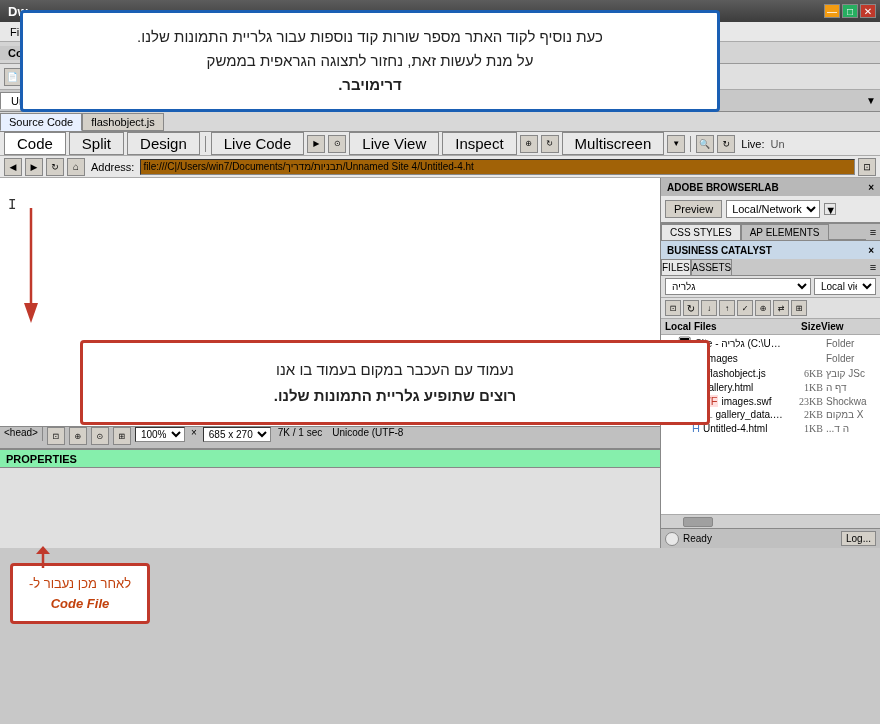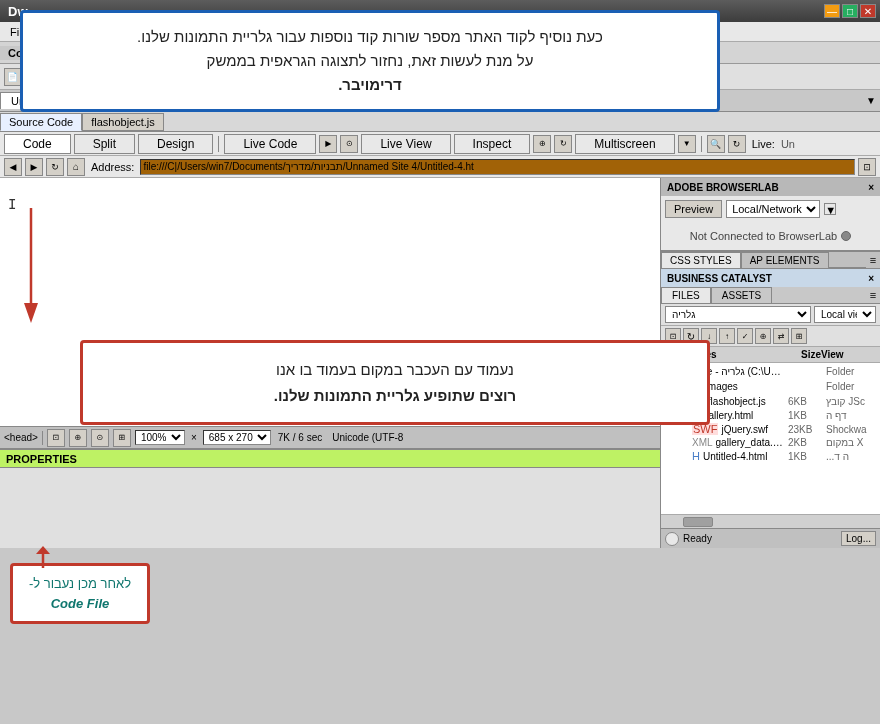--- a/index.html
+++ b/index.html
@@ -27,72 +27,72 @@
     .code-toolbar { background: #e8e8e8; height: 24px; display: flex; align-items: center; padding: 0 4px; border-bottom: 1px solid #aaa; gap: 3px; }
     .address-bar-row { background: #e8e8e8; height: 22px; display: flex; align-items: center; padding: 0 4px; border-bottom: 1px solid #aaa; gap: 3px; }
     .address-input { flex: 1; height: 16px; border: 1px inset #888; font-size: 10px; padding: 0 2px; background: #a16207; }
     .left-panel { flex: 1; display: flex; flex-direction: column; background: #f0f0f0; position: relative; }
     .right-panel { width: 220px; background: #e8e8e8; border-left: 1px solid #888; display: flex; flex-direction: column; }
 
     
     .code-area { flex: 1; background: #fff; position: relative; overflow: hidden; }
 
     
-    .status-bar { background: #c0c0c0; height: 20px; display: flex; align-items: center; padding: 0 4px; font-size: 10px; border-top: 1px solid #888; gap: 4px; }
+    .status-bar { background: #c0c0c0; height: 20px; display: flex; align-items: flex-start; padding: 0 4px; font-size: 10px; border-top: 1px solid #888; gap: 4px; }
     .status-sep { width: 1px; height: 14px; background: #888; }
 
     
     .properties-panel { background: #e0e0e0; height: 100px; border-top: 2px solid #888; display: flex; flex-direction: column; }
-    .properties-header { background: #bef264; height: 18px; display: flex; align-items: center; padding: 0 6px; font-size: 11px; font-weight: bold; border-bottom: 1px solid #888; }
+    .properties-header { background: #86efac; height: 18px; display: flex; align-items: center; padding: 0 6px; font-size: 11px; font-weight: bold; border-bottom: 1px solid #888; }
     .right-section-header { background: #b8b8b8; height: 18px; display: flex; align-items: center; padding: 0 6px; font-size: 10px; font-weight: bold; justify-content: space-between; }
 
     .preview-row { display: flex; align-items: center; gap: 4px; padding: 4px; }
     .preview-btn { background: #d4d0c8; border: 1px solid #888; padding: 2px 8px; font-size: 11px; cursor: pointer; }
     .preview-select { background: white; border: 1px solid #888; font-size: 11px; padding: 1px; }
 
     .not-connected { text-align: center; padding: 8px 4px; font-size: 11px; color: #444; display: flex; align-items: center; justify-content: center; gap: 4px; }
     .status-circle { width: 10px; height: 10px; border-radius: 50%; background: #888; border: 1px solid #666; }
     .css-tab { padding: 2px 8px; font-size: 10px; cursor: pointer; border: 1px solid #888; border-bottom: none; }
     .css-tab.active { background: #e8e8e8; }
-    .files-tab { padding: 2px 10px; font-size: 10px; cursor: pointer; background: #c8c8c8; border: 1px solid #888; border-bottom: none; }
+    .files-tab { padding: 2px 0; font-size: 10px; cursor: pointer; background: #c8c8c8; border: 1px solid #888; border-bottom: none; }
     .files-tab.active { background: #e8e8e8; }
 
     .files-controls { display: flex; align-items: center; padding: 2px 4px; gap: 3px; background: #e0e0e0; border-bottom: 1px solid #aaa; }
     .files-select { background: white; border: 1px solid #888; font-size: 10px; padding: 1px 2px; flex: 1; }
     .files-select-sm { background: white; border: 1px solid #888; font-size: 10px; padding: 1px 2px; width: 62px; }
 
     .files-toolbar { display: flex; align-items: center; padding: 2px 4px; gap: 2px; background: #e0e0e0; border-bottom: 1px solid #aaa; }
     .files-tool-btn { background: #d4d0c8; border: 1px solid #888; width: 16px; height: 16px; cursor: pointer; font-size: 10px; display: flex; align-items: center; justify-content: center; }
 
     .local-files { flex: 1; background: white; overflow-y: auto; font-size: 10px; }
     .file-item { display: flex; align-items: center; padding: 1px 4px; gap: 3px; cursor: pointer; }
     .file-name { flex: 1; overflow: hidden; text-overflow: ellipsis; white-space: nowrap; }
-    .file-size { width: 35px; text-align: left; color: #666; }
+    .file-size { width: 35px; text-align: right; color: #666; font-family: Liberation Serif, serif; }
     .file-type { width: 50px; color: #666; overflow: hidden; text-overflow: ellipsis; }
 
     .local-files-header { display: flex; padding: 2px 4px; background: #d0d0d0; border-bottom: 1px solid #aaa; font-size: 10px; font-weight: bold; }
     .lf-col-name { flex: 1; }
     .lf-col-size { width: 35px; text-align: right; }
     .lf-col-type { width: 55px; }
 
     
     .callout-top { position: absolute; top: 10px; left: 20px; right: 160px; background: white; border: 3px solid #1a5fb4; border-radius: 4px; padding: 12px 27px; z-index: 100; text-align: center; }
     .callout-top p { font-size: 15px; line-height: 1.6; color: #222; direction: rtl; }
     .callout-top p b { font-weight: bold; }
 
     .callout-mid { position: absolute; left: 80px; right: 170px; top: 340px; background: white; border: 3px solid #c0392b; border-radius: 4px; padding: 14px 18px; z-index: 100; text-align: center; }
     .callout-mid p { font-size: 15px; line-height: 1.7; color: #222; direction: rtl; }
     .callout-mid p b { font-weight: bold; }
 
     .callout-bottom { position: absolute; left: 10px; bottom: 100px; width: 140px; background: white; border: 3px solid #c0392b; border-radius: 4px; padding: 8px 10px; z-index: 100; text-align: center; }
-    .callout-bottom p { font-size: 13px; line-height: 1.5; color: #0f766e; direction: rtl; }
+    .callout-bottom p { font-size: 13px; line-height: 1.5; color: #c2410c; direction: rtl; }
     .callout-bottom p i { font-style: italic; font-weight: bold; }
 
     .inline-select { background: white; border: 1px inset #888; font-size: 10px; padding: 0 1px; }
-    .dw-tab { padding: 2px 18px; font-size: 12px; cursor: pointer; background: #e8e8e8; border: 1px solid #888; }
+    .dw-tab { padding: 2px 12px; font-size: 15px; cursor: pointer; background: #e8e8e8; border: 1px solid #888; }
     .dw-tab.active { background: white; }
 
     .title-bar-dw { background: linear-gradient(to bottom, #5c5c5c, #3c3c3c); height: 22px; display: flex; align-items: center; padding: 0 8px; color: white; font-size: 12px; position: relative; }
 
     .common-tabs { background: #d4d4d4; height: 22px; display: flex; align-items: center; overflow: hidden; border-bottom: 1px solid #999; }
     .common-tab { padding: 1px 8px; font-size: 11px; cursor: pointer; border-right: 1px solid #aaa; white-space: nowrap; }
     .common-tab.active { background: #c8c8c8; font-weight: bold; }
 
     .toolbar-icons { display: flex; align-items: center; gap: 1px; }
     .t-icon { width: 18px; height: 18px; background: #d4d0c8; border: 1px solid #888; cursor: pointer; display: flex; align-items: center; justify-content: center; font-size: 9px; }
@@ -227,21 +227,21 @@
         <div class="t-icon" style="font-size:8px;">⊞</div>
         <select class="inline-select">
           <option>100%</option>
           <option>150%</option>
           <option>200%</option>
         </select>
         <span style="padding:0 2px;">×</span>
         <select class="inline-select">
           <option>685 x 270</option>
         </select>
-        <span style="padding:0 3px;">7K / 6 sec</span>
+        <span style="padding:0 3px;">7K / 1 sec</span>
         <span style="padding:0 3px;">Unicode (UTF-8</span>
       </div>
 
       <div class="properties-panel">
         <div class="properties-header">
           <span>PROPERTIES</span>
         </div>
         <div style="flex:1; padding:4px;"></div>
       </div>
     </div>
@@ -254,24 +254,20 @@
       </div>
 
       <div class="preview-row">
         <button class="preview-btn">Preview</button>
         <select class="preview-select">
           <option>Local/Network</option>
         </select>
         <div style="width:12px; height:12px; border:1px solid #888; background:#e8e8e8; cursor:pointer;">▼</div>
       </div>
 
-      <div class="not-connected">
-        <span>Not Connected to BrowserLab</span>
-        <div class="status-circle"></div>
-      </div>
 
       <div style="background:#c0c0c0; display:flex; border-top:2px solid #888; border-bottom:1px solid #888;">
         <div class="css-tab active">CSS STYLES</div>
         <div class="css-tab">AP ELEMENTS</div>
         <div style="flex:1; border-bottom:1px solid #888;"></div>
         <div style="width:14px; cursor:pointer; display:flex; align-items:center; justify-content:center;">≡</div>
       </div>
 
       <div class="right-section-header" style="background:#c8d8e8;">
         <span>BUSINESS CATALYST</span>
@@ -341,21 +337,21 @@
           <span style="width:10px;"></span>
           <span style="font-size:11px; color:#4a7ec7;">H</span>
           <span class="file-name">gallery.html</span>
           <span class="file-size">1KB</span>
           <span class="file-type">דף ה</span>
         </div>
 
         <div class="file-item file-row-indent1">
           <span style="width:10px;"></span>
           <span style="font-size:11px; color:#c0392b; background:#ffdddd; padding:0 1px;">SWF</span>
-          <span class="file-name">jQuery.swf</span>
+          <span class="file-name">images.swf</span>
           <span class="file-size">23KB</span>
           <span class="file-type">Shockwa</span>
         </div>
 
         <div class="file-item file-row-indent1">
           <span style="width:10px;"></span>
           <span style="font-size:10px; color:#888;">XML</span>
           <span class="file-name">gallery_data.xml</span>
           <span class="file-size">2KB</span>
           <span class="file-type">במקום X</span>

